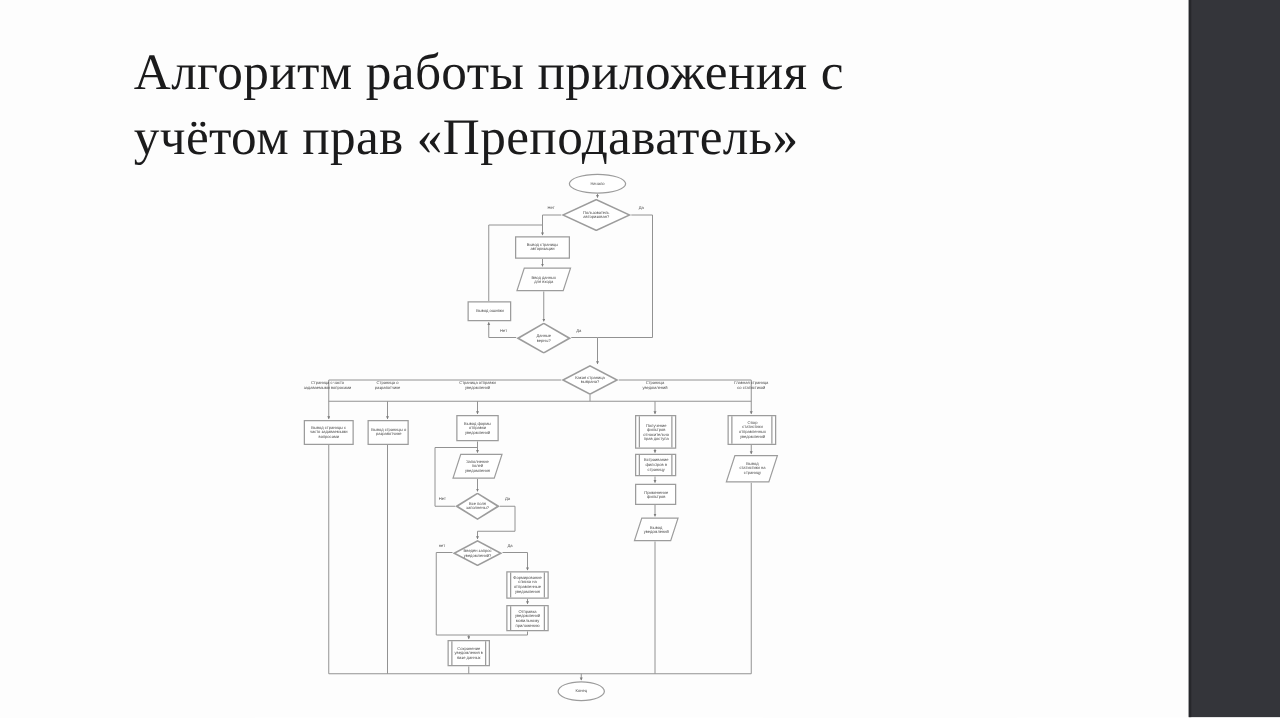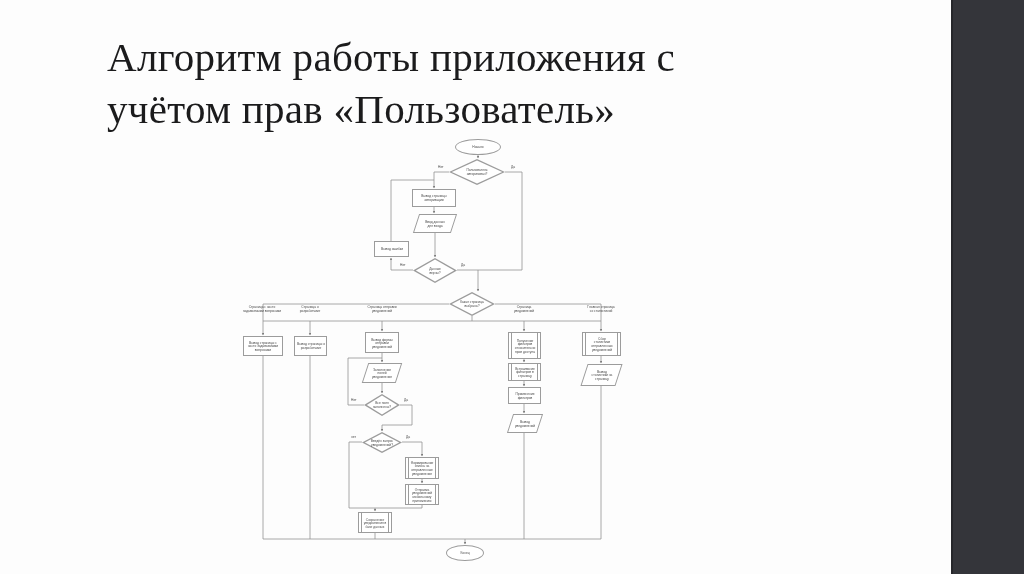--- a/index.html
+++ b/index.html
@@ -45,21 +45,21 @@
 </style>
 </head>
 <body>
 
 <div class="canvas">
 
   <div class="sidebar"></div>
 
   <h1 class="title">
     <span class="tline">Алгоритм работы приложения с</span>
-    <span class="tline">учётом прав «Пользователь»</span>
+    <span class="tline">учётом прав «Преподаватель»</span>
   </h1>
 
   <div class="flow">
 
     <svg class="edges" width="1024" height="574">
       <defs>
         <marker id="ah" markerWidth="4" markerHeight="4" refX="2.6" refY="1.5" orient="auto">
           <path d="M0,0 L3,1.5 L0,3 z" fill="#7d7d7d"></path>
         </marker>
       </defs>

